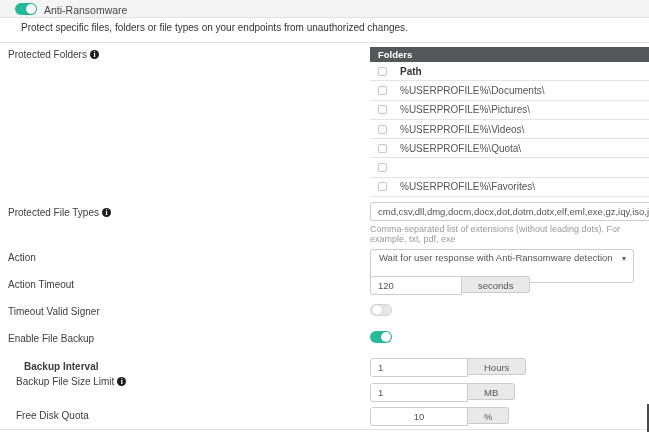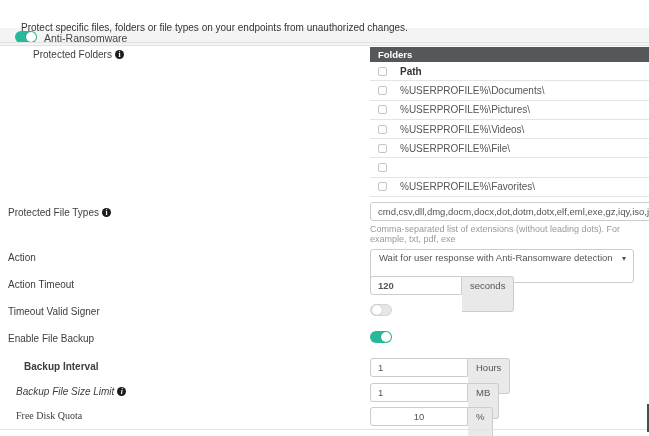--- a/index.html
+++ b/index.html
@@ -4,21 +4,21 @@
 <style>
   * { margin:0; padding:0; box-sizing:border-box; }
   html,body { background:#fff; }
   .page {
     position:relative; width:649px; height:436px; overflow:hidden;
     background:#fff; font-family:"Liberation Sans", sans-serif; color:#333;
   }
 
   
   .header-bar { position:absolute; left:0; top:0; width:649px; height:18px;
-    background:#f4f4f4; border-bottom:1px solid #e2e2e2;margin-top:28px; }
+    background:#f4f4f4; border-bottom:1px solid #e2e2e2; }
   .hdr-title { position:absolute; left:44px; top:4px; font-size:10.5px; color:#444; }
 
   
   .toggle { position:absolute; width:22px; height:12px; border-radius:7px; cursor:pointer; }
   .toggle .knob { position:absolute; top:1px; width:10px; height:10px; border-radius:50%;
     background:#fff; box-shadow:0 0 1px rgba(0,0,0,.35); }
   .toggle.on { background:#26b99a; }
   .toggle.on .knob { right:1px; }
   .toggle.off { background:#e6e6e6; border:1px solid #d5d5d5; }
   .toggle.off .knob { left:1px; top:0; }
@@ -48,57 +48,57 @@
   .filetypes-input { position:absolute; left:370px; top:202px; width:312px; }
   .help { position:absolute; left:370px; top:224px; font-size:9px; color:#9a9a9a; }
 
   .select { position:absolute; left:370px; top:249px; width:264px; height:34px;
     border:1px solid #ccc; border-radius:3px; font-size:9.5px; color:#555;
     line-height:16px; padding-left:8px; background:#fff; cursor:pointer; }
   .caret { position:absolute; right:7px; top:1px; font-size:8px; color:#555; }
 
   .group { position:absolute; left:370px; display:flex; }
   .group .tinput { border-radius:3px 0 0 3px; }
-  .addon { height:36px; background:#e9e9e9; border:1px solid #ccc; border-left:none;
+  .addon { height:17px; background:#e9e9e9; border:1px solid #ccc; border-left:none;
     border-radius:0 3px 3px 0; font-size:9.5px; color:#555; line-height:17px;
-    padding:0 8px; white-space:nowrap; }
+    padding:0 16px; white-space:nowrap; }
 
   .scroll-frag { position:absolute; right:0; top:404px; width:2px; height:28px;
     background:#4a4a4a; }
 </style>
 </head>
 <body>
 
 <div class="page">
 
   <div class="header-bar">
     <div class="toggle on" style="left:15px; top:3px;">
       <div class="knob"></div>
     </div>
     <div class="hdr-title">Anti-Ransomware</div>
   </div>
 
   <div class="desc">Protect specific files, folders or file types on your endpoints from unauthorized changes.</div>
   <div class="sep" style="top:42px;"></div>
 
-  <div class="lbl" style="left:8px; top:49px;margin-left:25px;">
+  <div class="lbl" style="left:8px; top:49px;">
     <span>Protected Folders</span><span class="info">i</span>
   </div>
   <div class="lbl" style="left:8px; top:207px;">
     <span>Protected File Types</span><span class="info">i</span>
   </div>
   <div class="lbl" style="left:8px; top:252px;">Action</div>
   <div class="lbl" style="left:8px; top:279px;">Action Timeout</div>
   <div class="lbl" style="left:8px; top:306px;">Timeout Valid Signer</div>
   <div class="lbl" style="left:8px; top:333px;">Enable File Backup</div>
   <div class="lbl" style="left:24px; top:361px;font-weight:bold;">Backup Interval</div>
-  <div class="lbl" style="left:16px; top:386px;font-style:italic;">
+  <div class="lbl" style="left:16px; top:376px;">
     <span>Backup File Size Limit</span><span class="info">i</span>
   </div>
-  <div class="lbl" style="left:16px; top:410px;font-family:Liberation Serif, serif;">Free Disk Quota</div>
+  <div class="lbl" style="left:16px; top:410px;">Free Disk Quota</div>
 
   <div class="folders-table">
     <div class="ft-header">Folders</div>
     <div class="ft-row head">
       <span class="checkbox"></span>
       <span>Path</span>
     </div>
     <div id="folder-rows">
         <div class="ft-row">
           <span class="checkbox"></span>
@@ -107,42 +107,42 @@
         <div class="ft-row">
           <span class="checkbox"></span>
           <span>%USERPROFILE%\Pictures\</span>
         </div>
         <div class="ft-row">
           <span class="checkbox"></span>
           <span>%USERPROFILE%\Videos\</span>
         </div>
         <div class="ft-row">
           <span class="checkbox"></span>
-          <span>%USERPROFILE%\File\</span>
+          <span>%USERPROFILE%\Quota\</span>
         </div>
         <div class="ft-row">
           <span class="checkbox"></span>
         </div>
         <div class="ft-row">
           <span class="checkbox"></span>
           <span>%USERPROFILE%\Favorites\</span>
         </div>
       </div>
   </div>
 
   <input class="tinput filetypes-input" value="cmd,csv,dll,dmg,docm,docx,dot,dotm,dotx,elf,eml,exe,gz,iqy,iso,jar,jse,msi,pdf,pot,p" style="">
   <div class="help">Comma-separated list of extensions (without leading dots). For example, txt, pdf, exe</div>
 
   <div class="select">
     <span>Wait for user response with Anti-Ransomware detection</span>
     <span class="caret">▾</span>
   </div>
 
   <div class="group" style="top:276px;">
-    <input class="tinput" style="width: 92px; font-weight: bold;" value="120">
+    <input class="tinput" style="width: 92px;" value="120">
     <span class="addon">seconds</span>
   </div>
 
   <div class="toggle off" style="left:370px; top:304px;">
     <div class="knob"></div>
   </div>
 
   <div class="toggle on" style="left:370px; top:331px;">
     <div class="knob"></div>
   </div>

